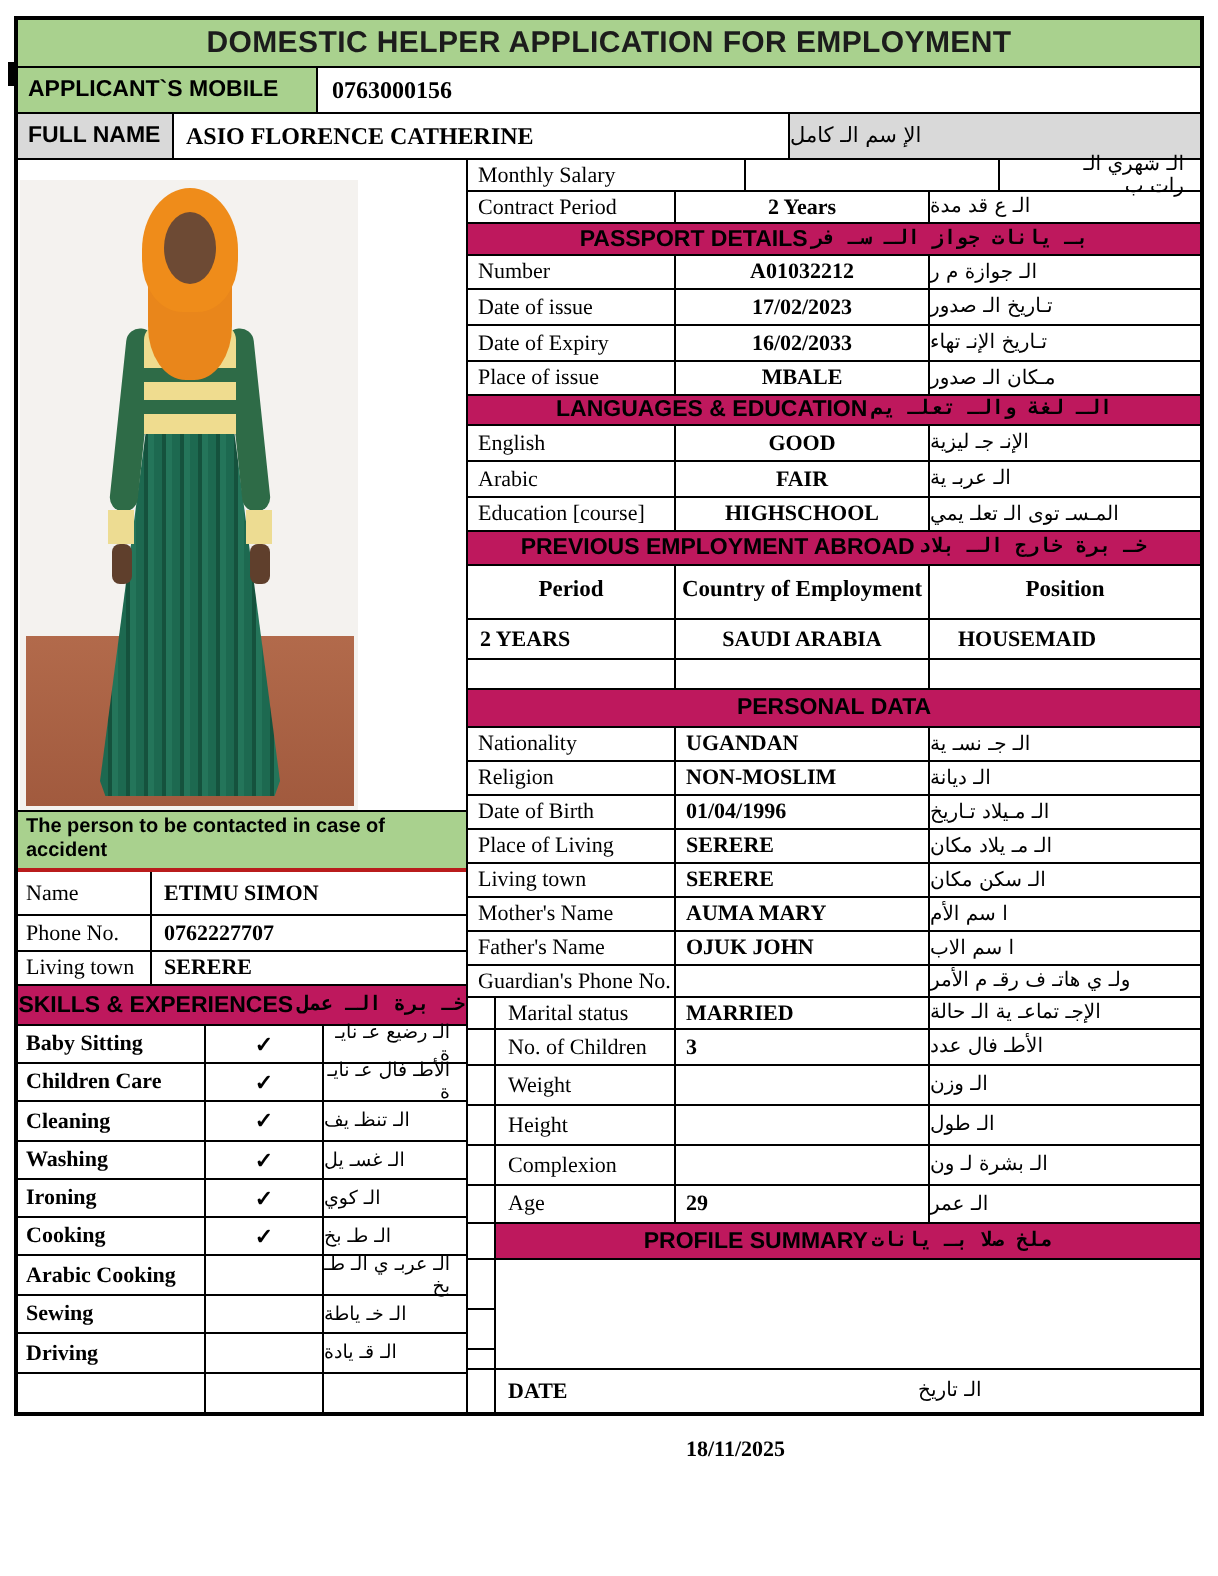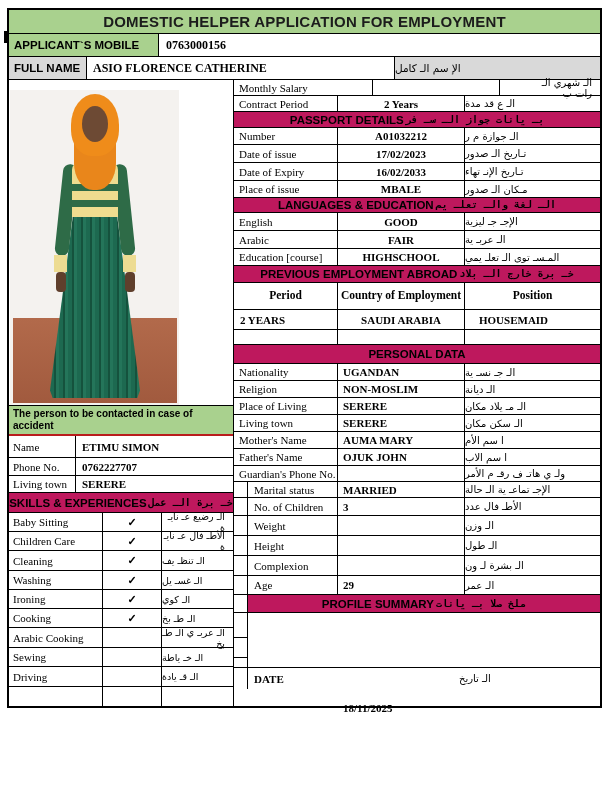--- a/index.html
+++ b/index.html
@@ -56,21 +56,21 @@
   .cuff{position:absolute;top:165px;width:13px;height:17px;background:#eddc92;}
   .hand{position:absolute;top:182px;width:10px;height:20px;background:#5f3f2c;border-radius:4px;}
   .hijab-drape{position:absolute;left:64px;top:40px;width:42px;height:60px;background:#e9861b;border-radius:0 0 45% 45%;}
   .hijab-head{position:absolute;left:61px;top:4px;width:48px;height:62px;background:#ef8c1a;border-radius:50% 50% 42% 42%;}
   .face{position:absolute;left:72px;top:16px;width:26px;height:36px;background:#6d4a34;border-radius:50%;}
   .contact-hdr{height:30px;background:#A9D18E;border-bottom:2px solid #b91c1c;display:flex;align-items:center;padding-left:4px;
       font-family:"Liberation Sans",sans-serif;font-weight:bold;font-size:10px;line-height:1.2;}
   .lrow{display:flex;border-bottom:1px solid #000;align-items:stretch;}
   .ll{width:66px;display:flex;align-items:center;padding-left:4px;font-size:11px;}
   .lv{flex:1;border-left:1px solid #000;display:flex;align-items:center;padding-left:6px;font-weight:bold;font-size:11px;}
-  .sname{width:93px;display:flex;align-items:center;padding-left:4px;font-weight:normal;font-size:11px;}
+  .sname{width:93px;display:flex;align-items:center;padding-left:4px;font-weight:bold;font-size:11px;}
   .scheck{width:60px;border-left:1px solid #000;border-right:1px solid #000;display:flex;align-items:center;justify-content:center;
       font-size:11px;font-weight:bold;}
   .sar{flex:1;display:flex;align-items:center;justify-content:flex-end;padding-right:8px;
       font-family:"DejaVu Sans",sans-serif;font-size:9.5px;}
   .blankarea{display:flex;height:55px;border-bottom:1px solid #000;}
   .spcol{width:14px;border-right:1px solid #000;display:flex;flex-direction:column;}
   .spcol div{border-bottom:1px solid #000;}
   .nb{border-bottom:none;}
 </style>
 </head>
@@ -229,21 +229,21 @@
         </div>
 
         <div class="hdr" style="height:15px;">
           <span class="he">LANGUAGES &amp; EDUCATION</span>
             <span class="ha" dir="rtl">الـ لغة والـ تعلـ يم</span>
         </div>
 
         <div class="row" style="height:18px;">
           <div class="cl">English</div>
           <div class="cv">GOOD</div>
-          <div class="ca" dir="rtl">الإجـ جـ ليزية</div>
+          <div class="ca" dir="rtl">الإنـ جـ ليزية</div>
         </div>
         <div class="row" style="height:18px;">
           <div class="cl">Arabic</div>
           <div class="cv">FAIR</div>
           <div class="ca" dir="rtl">الـ عربـ ية</div>
         </div>
         <div class="row" style="height:17px;">
           <div class="cl">Education [course]</div>
           <div class="cv">HIGHSCHOOL</div>
           <div class="ca" dir="rtl">المـسـ توى الـ تعلـ يمي</div>
@@ -276,20 +276,25 @@
 
         <div class="row" style="height:17px;">
           <div class="cl">Nationality</div>
           <div class="cv vleft">UGANDAN</div>
           <div class="ca" dir="rtl">الـ جـ نسـ ية</div>
         </div>
         <div class="row" style="height:17px;">
           <div class="cl">Religion</div>
           <div class="cv vleft">NON-MOSLIM</div>
           <div class="ca" dir="rtl">الـ ديانة</div>
+        </div>
+        <div class="row" style="height:17px;">
+          <div class="cl">Date of Birth</div>
+          <div class="cv vleft">01/04/1996</div>
+          <div class="ca" dir="rtl">الـ مـيلاد تـاريخ</div>
         </div>
         <div class="row" style="height:17px;">
           <div class="cl">Place of Living</div>
           <div class="cv vleft">SERERE</div>
           <div class="ca" dir="rtl">الـ مـ يلاد مكان</div>
         </div>
         <div class="row" style="height:17px;">
           <div class="cl">Living town</div>
           <div class="cv vleft">SERERE</div>
           <div class="ca" dir="rtl">الـ سكن مكان</div>

